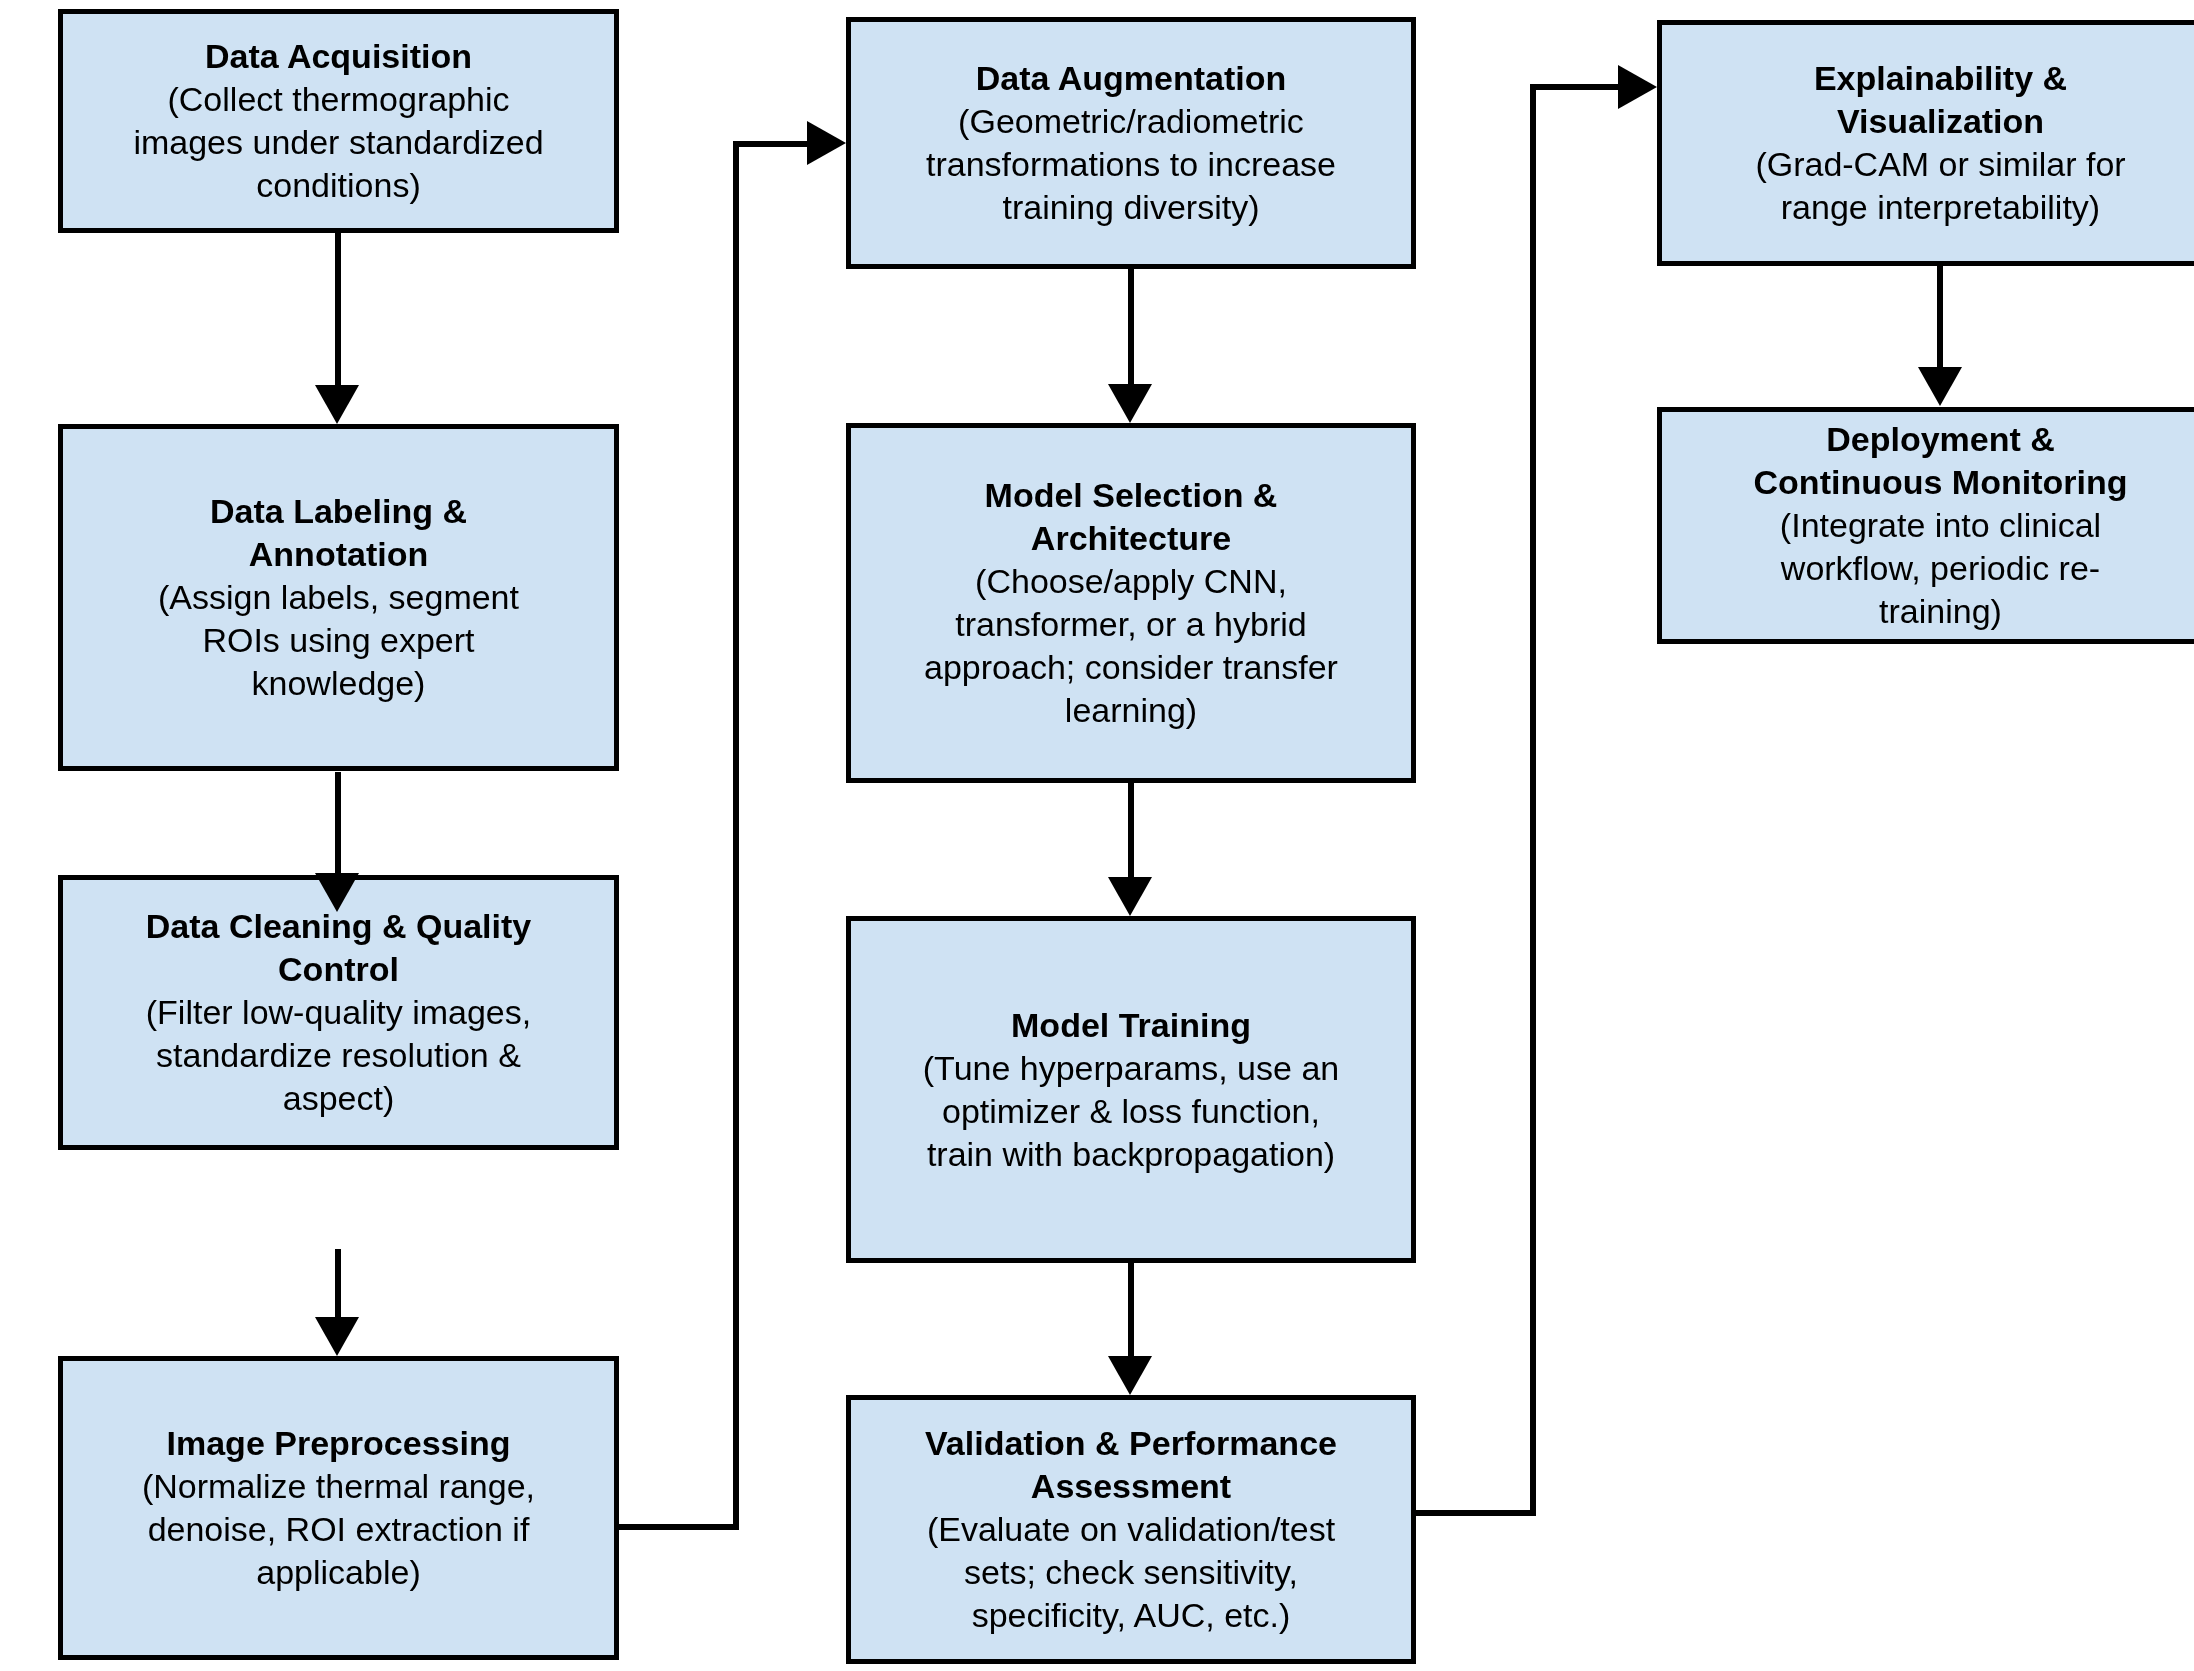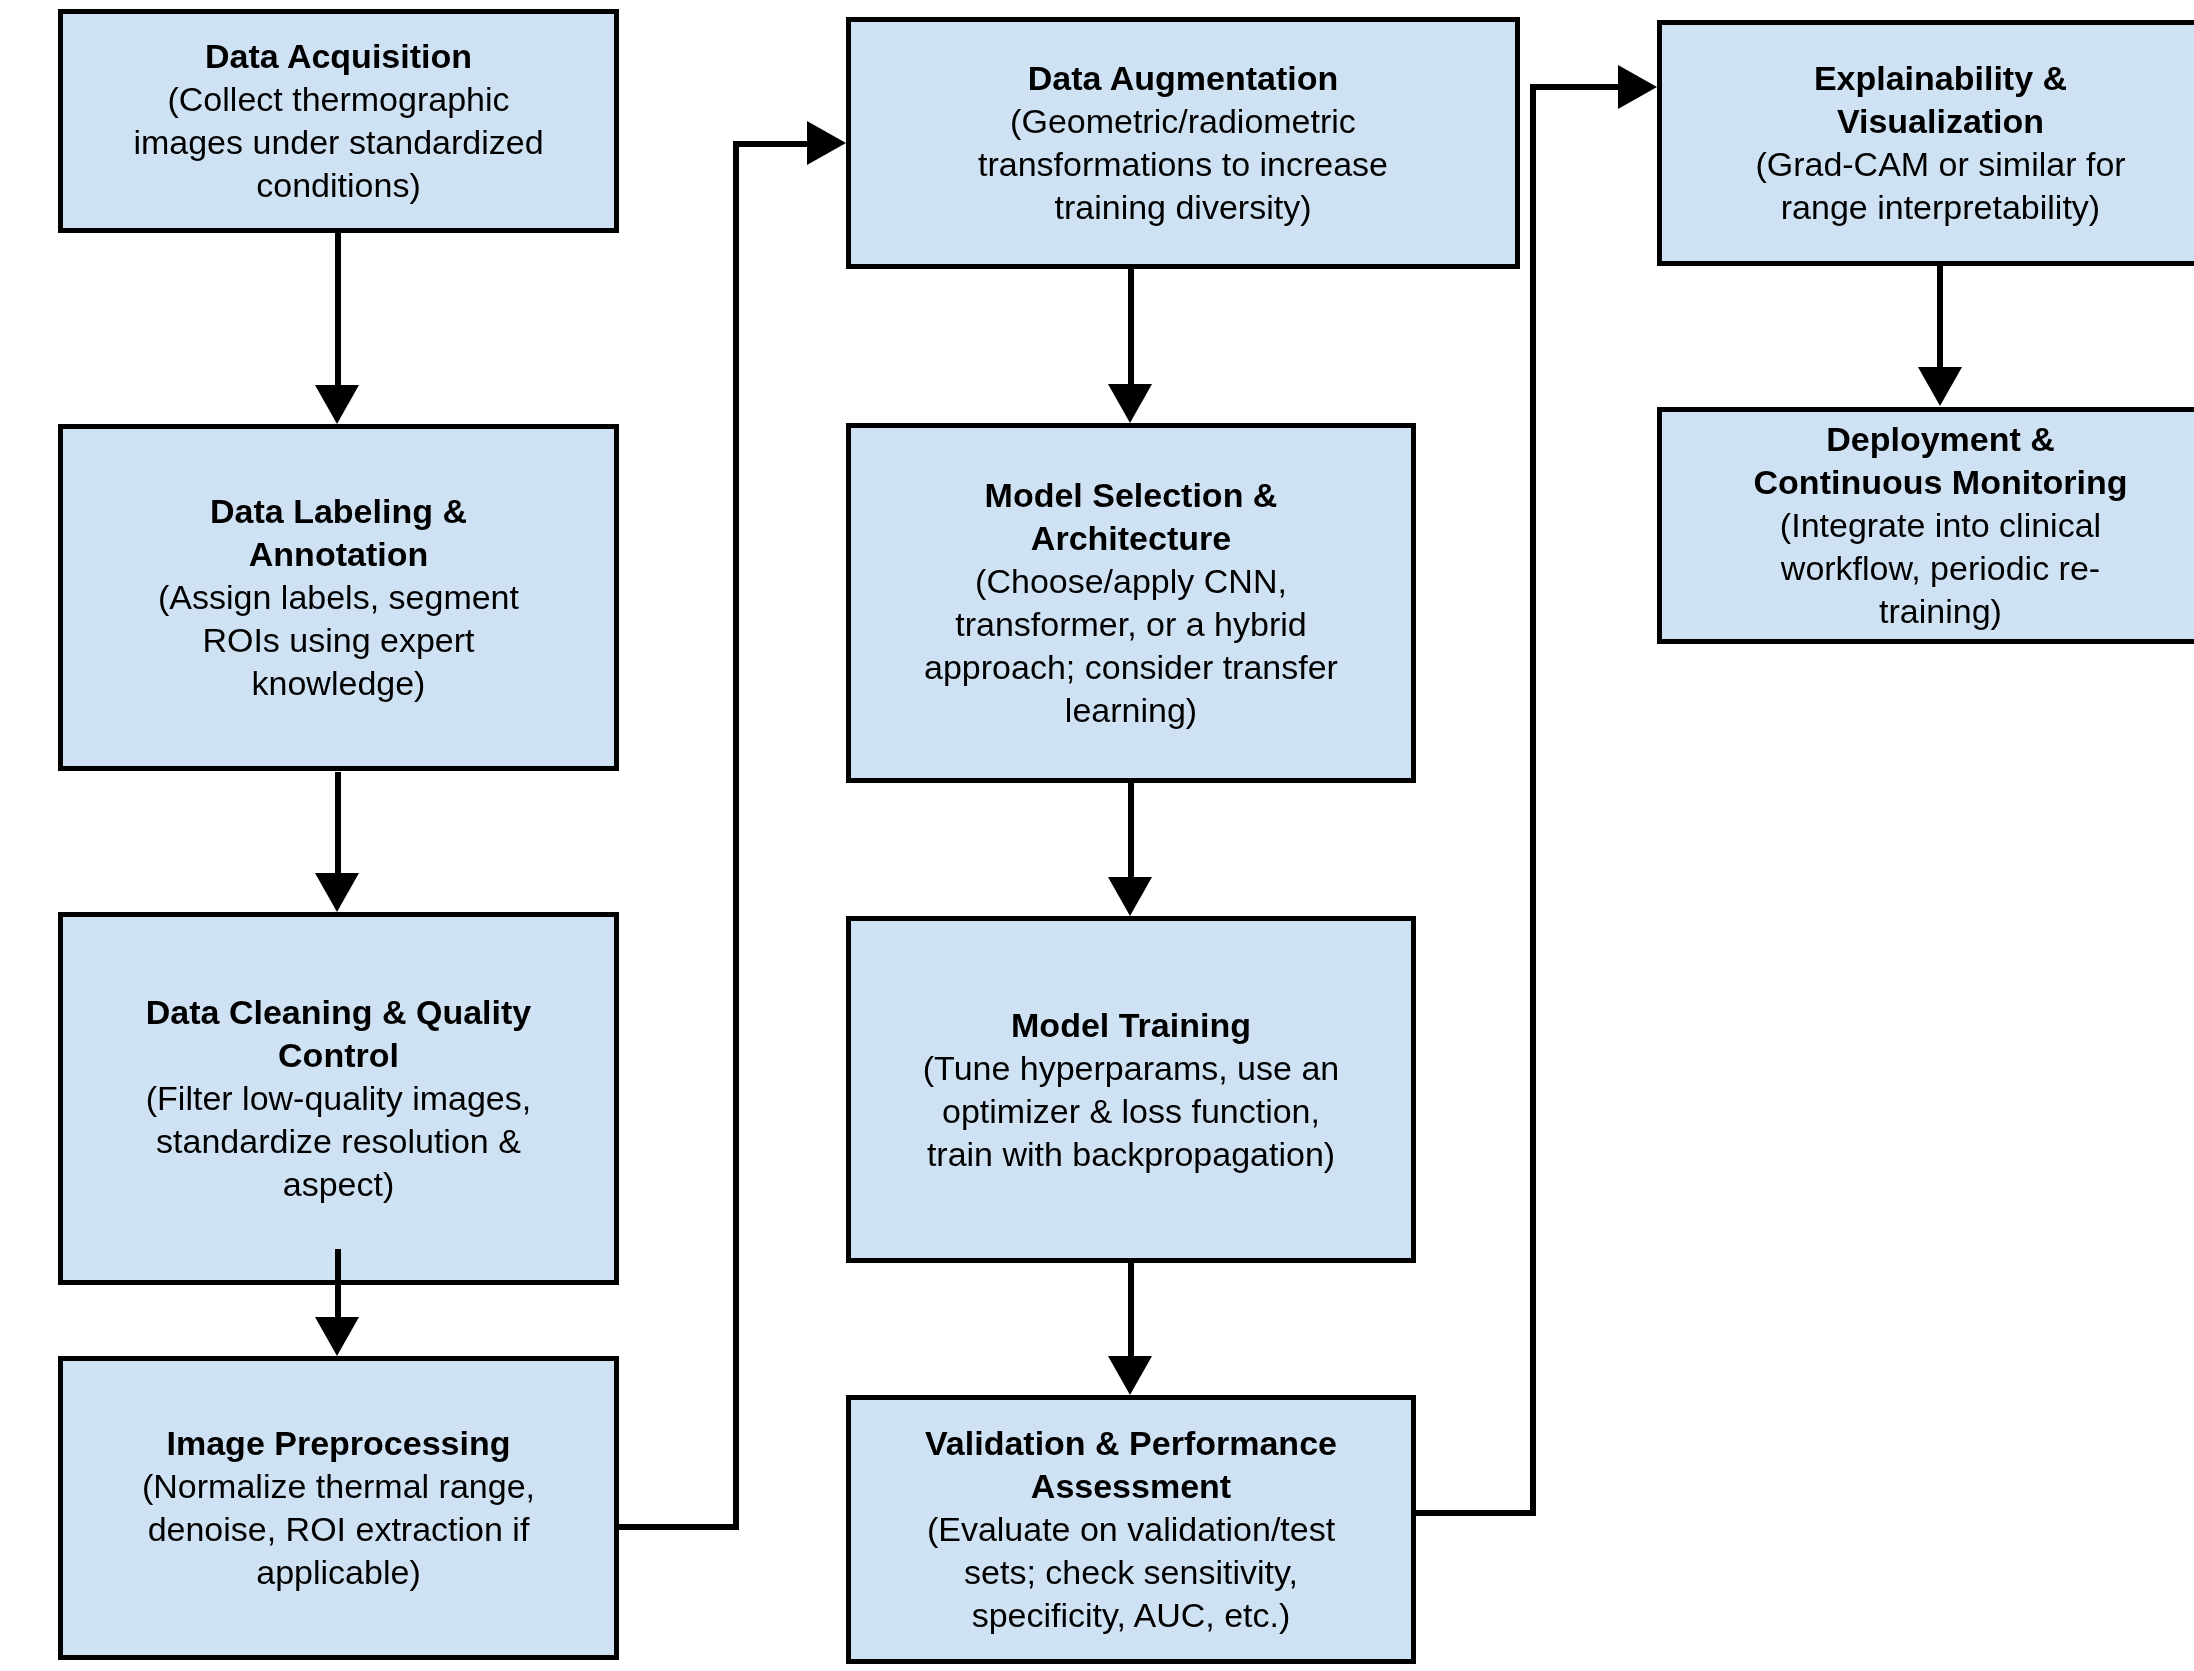--- a/index.html
+++ b/index.html
@@ -73,36 +73,36 @@
   </div>
 
   <div class="box" style="left:18px; top:424px; width:561px; height:347px">
     <div class="title">Data Labeling &amp;
 Annotation</div>
     <div class="desc">(Assign labels, segment
 ROIs using expert
 knowledge)</div>
   </div>
 
-  <div class="box" style="left:18px; top:912px; width:561px; height:373px">
+  <div class="box" style="left:18px; top:875px; width:561px; height:275px">
     <div class="title">Data Cleaning &amp; Quality
 Control</div>
     <div class="desc">(Filter low-quality images,
 standardize resolution &amp;
 aspect)</div>
   </div>
 
   <div class="box" style="left:18px; top:1356px; width:561px; height:304px">
     <div class="title">Image Preprocessing</div>
     <div class="desc">(Normalize thermal range,
 denoise, ROI extraction if
 applicable)</div>
   </div>
 
-  <div class="box" style="left:806px; top:16.6px; width:674px; height:252px">
+  <div class="box" style="left:806px; top:16.6px; width:570px; height:252px">
     <div class="title">Data Augmentation</div>
     <div class="desc">(Geometric/radiometric
 transformations to increase
 training diversity)</div>
   </div>
 
   <div class="box" style="left:806px; top:423px; width:570px; height:360px">
     <div class="title">Model Selection &amp;
 Architecture</div>
     <div class="desc">(Choose/apply CNN,

